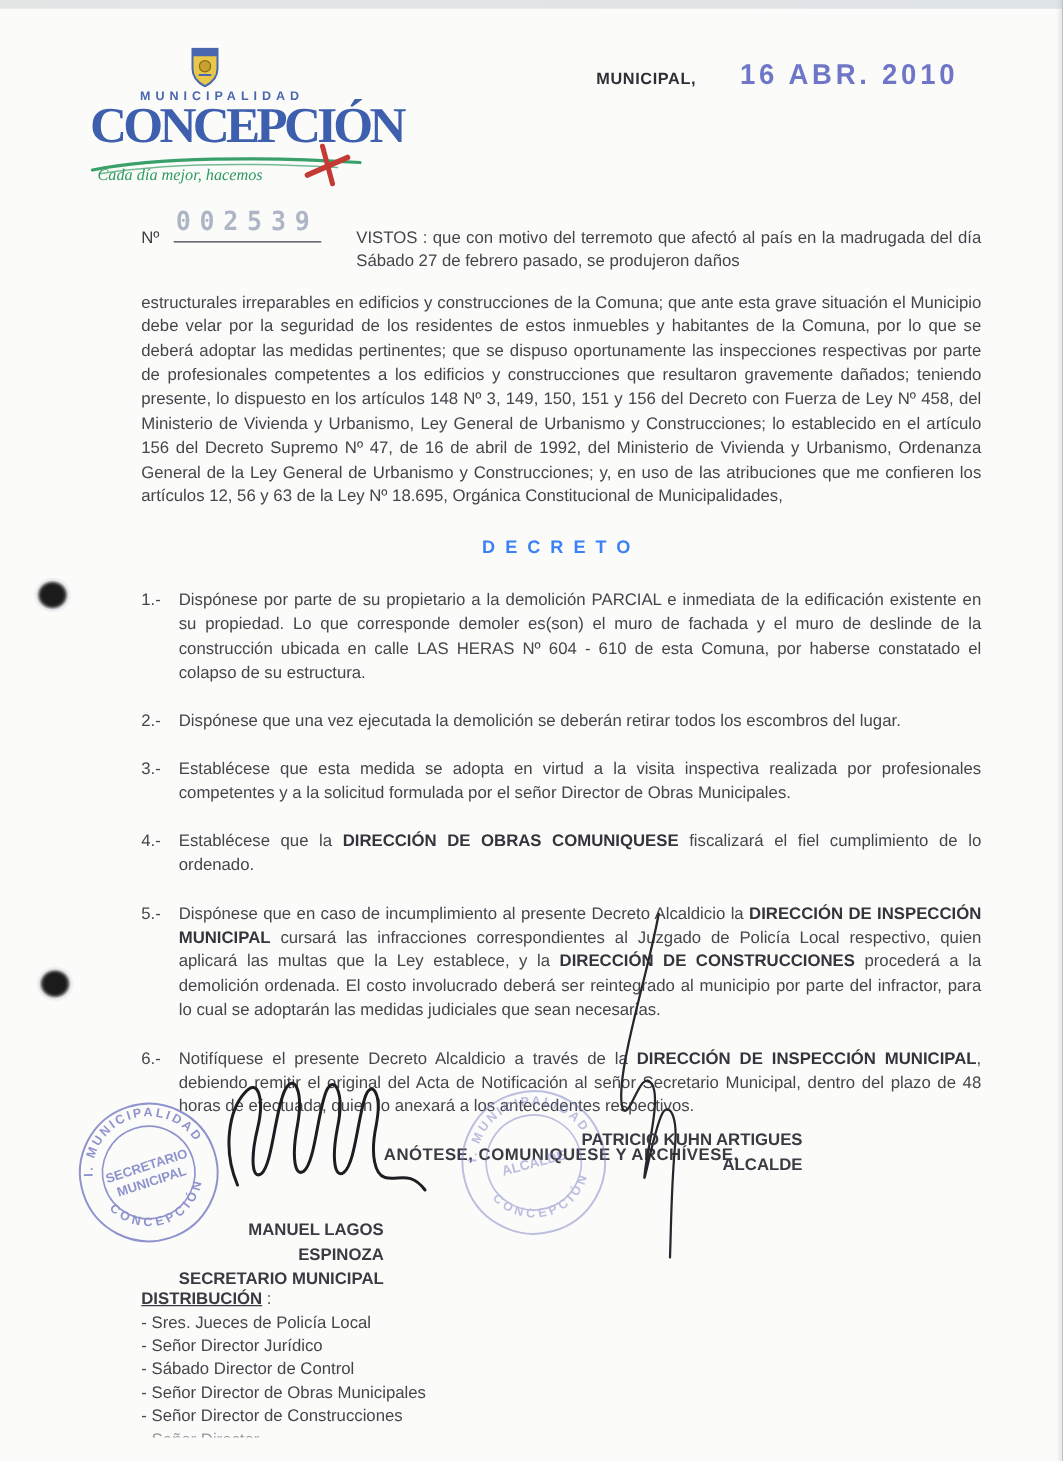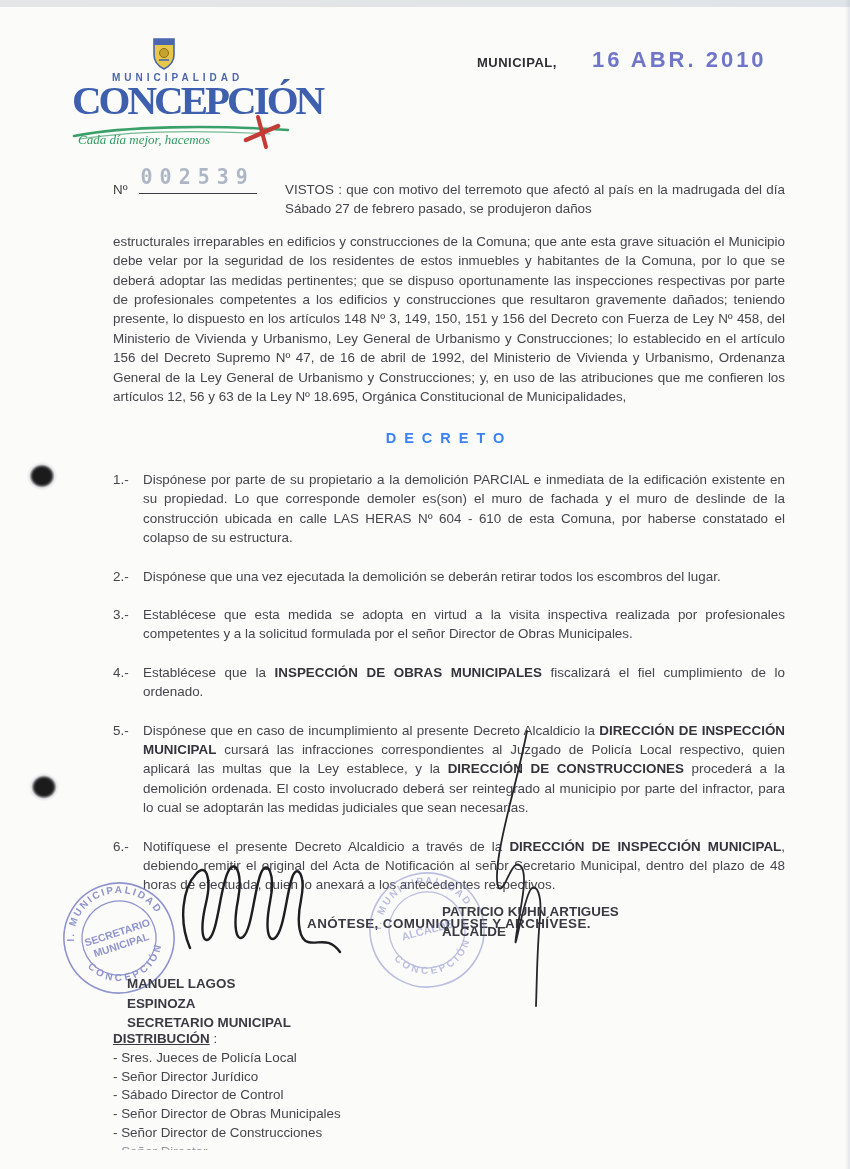--- a/index.html
+++ b/index.html
@@ -53,21 +53,21 @@
   .decreto-title { text-align:center; font-size:14.5px; font-weight:bold; letter-spacing:8px;
     color:#3b82f6; margin:23px 0 21px 0; }
   .decree-item { display:flex; margin-bottom:19px; }
   .decree-item .marker { flex:none; width:30px; }
   .decree-item .itext { flex:1; text-align:justify; }
   .b { font-weight:bold; color:#34343c; }
   .closing { text-align:center; font-weight:bold; letter-spacing:.4px; color:#3a3a42; margin-top:4px; }
 
   
   .sig-svg { position:absolute; pointer-events:none; }
-  .name-block { position:absolute; text-align:left; font-weight:bold; font-size:13.4px;
+  .name-block { position:absolute; text-align:right; font-weight:bold; font-size:13.4px;
     line-height:19.5px; color:#3a3a42; }
   .nb-left { left:127px; top:974px; width:180px; }
   .nb-right { left:442px; top:902px; width:200px; }
 
   
   .distribution { position:absolute; left:113px; top:1030px; width:320px;
     font-size:13.4px; line-height:18.8px; color:#45454c; }
   .dist-title { font-weight:bold; text-decoration:underline; color:#3a3a42; }
   .dist-line { white-space:nowrap; }
   .dist-partial { height:7px; overflow:hidden; opacity:.55; }
@@ -124,21 +124,21 @@
         <div class="decree-item">
           <span class="marker">2.-</span>
           <span class="itext"><span>Dispónese que una vez ejecutada la demolición se deberán retirar todos los escombros del lugar.</span></span>
         </div>
         <div class="decree-item">
           <span class="marker">3.-</span>
           <span class="itext"><span>Establécese que esta medida se adopta en virtud a la visita inspectiva realizada por profesionales competentes y a la solicitud formulada por el señor Director de Obras Municipales.</span></span>
         </div>
         <div class="decree-item">
           <span class="marker">4.-</span>
-          <span class="itext"><span>Establécese que la </span><span class="b">INSPECCIÓN DE OBRAS MUNICIPALES</span><span> fiscalizará el fiel cumplimiento de lo ordenado.</span></span>
+          <span class="itext"><span>Establécese que la </span><span class="b">DIRECCIÓN DE OBRAS COMUNIQUESE</span><span> fiscalizará el fiel cumplimiento de lo ordenado.</span></span>
         </div>
         <div class="decree-item">
           <span class="marker">5.-</span>
           <span class="itext"><span>Dispónese que en caso de incumplimiento al presente Decreto Alcaldicio la </span><span class="b">DIRECCIÓN DE INSPECCIÓN MUNICIPAL</span><span> cursará las infracciones correspondientes al Juzgado de Policía Local respectivo, quien aplicará las multas que la Ley establece, y la </span><span class="b">DIRECCIÓN DE CONSTRUCCIONES</span><span> procederá a la demolición ordenada. El costo involucrado deberá ser reintegrado al municipio por parte del infractor, para lo cual se adoptarán las medidas judiciales que sean necesarias.</span></span>
         </div>
         <div class="decree-item">
           <span class="marker">6.-</span>
           <span class="itext"><span>Notifíquese el presente Decreto Alcaldicio a través de la </span><span class="b">DIRECCIÓN DE INSPECCIÓN MUNICIPAL</span><span>, debiendo remitir el original del Acta de Notificación al señor Secretario Municipal, dentro del plazo de 48 horas de efectuada, quien lo anexará a los antecedentes respectivos.</span></span>
         </div>
       </div>

